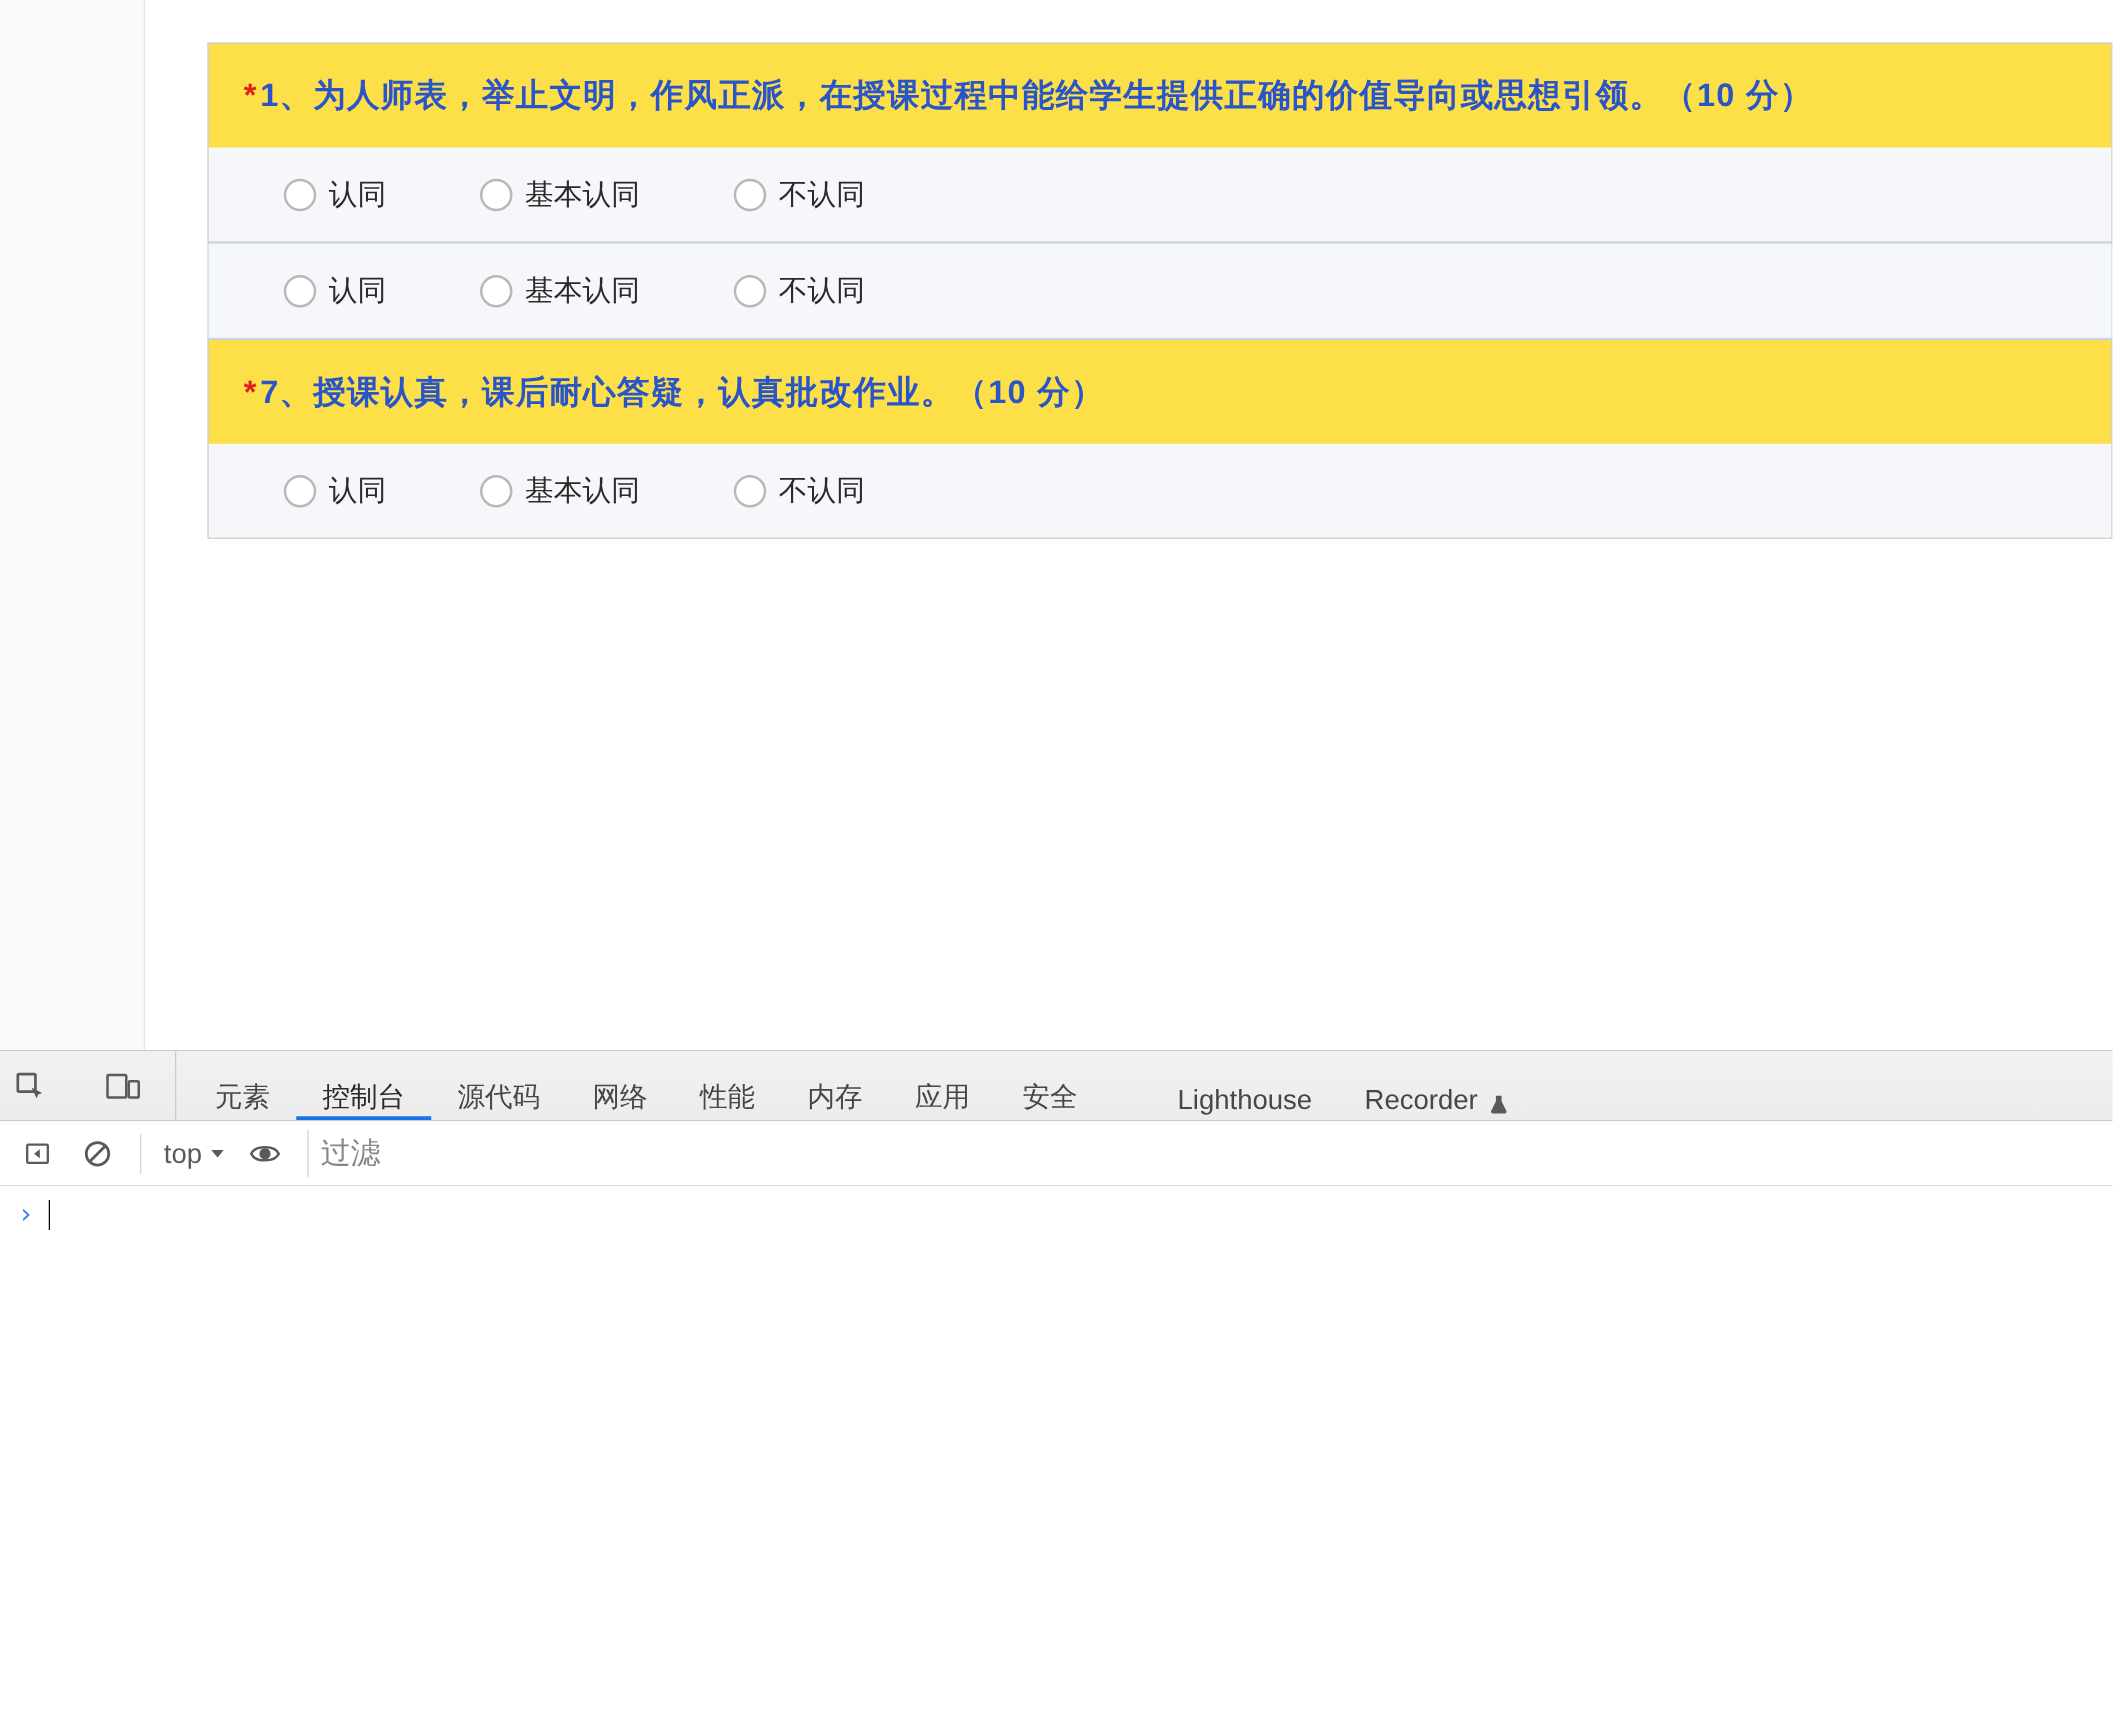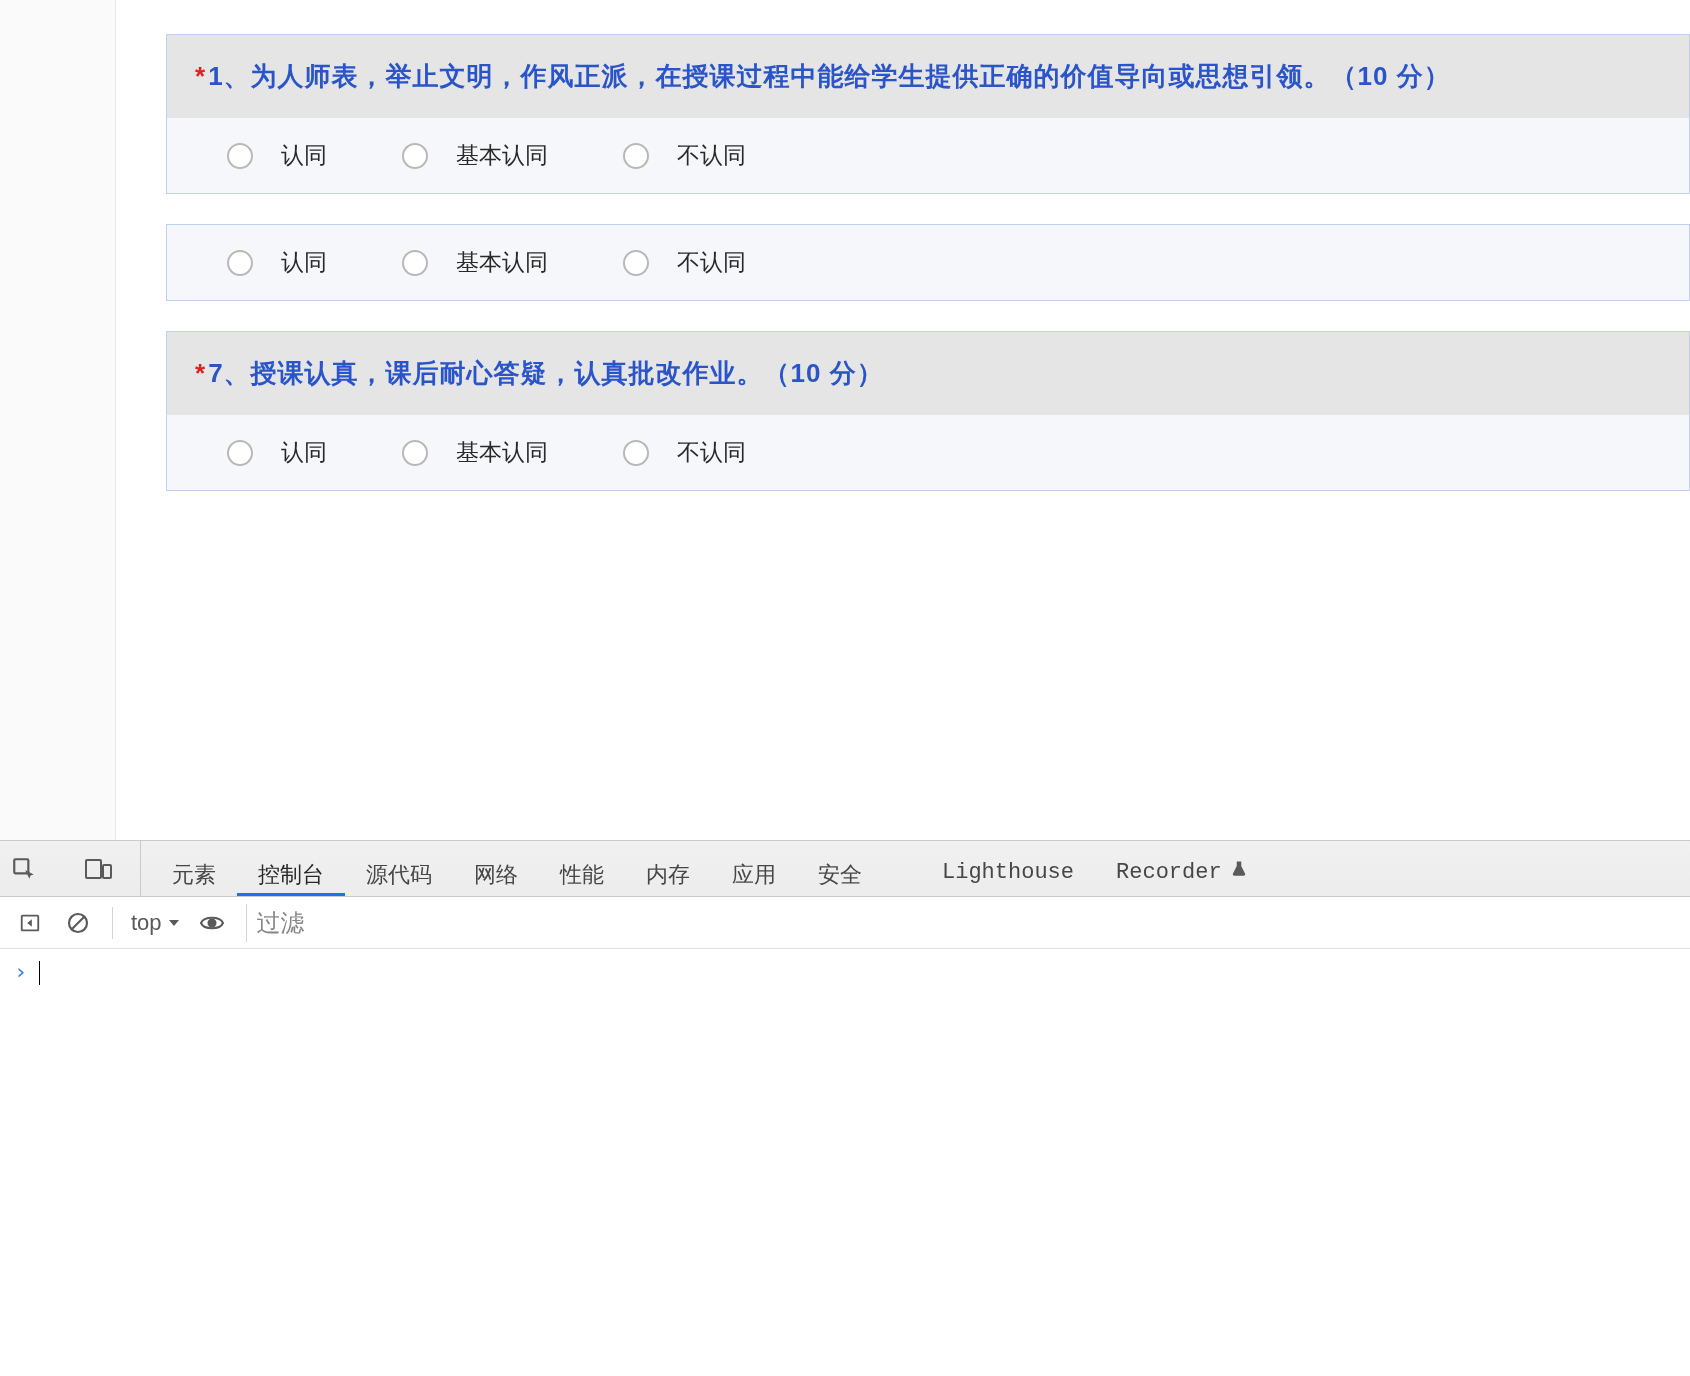--- a/index.html
+++ b/index.html
@@ -28,22 +28,21 @@
       background: #fafafa;
       border-right: 1px solid #e8e8e8;
     }
     .main-area {
       margin-left: 116px;
       padding-top: 34px;
       padding-left: 50px;
     }
     .question-card {
       border: 1px solid #c0d0f0;
-      background: #e5e5e5;
-      margin-bottom: 30px;
+      background: #fde047;
       margin-right: 0;
     }
     .question-title {
       padding: 22px 28px 22px 28px;
       font-size: 26px;
       font-weight: 600;
       color: #2a54c9;
       line-height: 1.5;
       letter-spacing: 1px;
     }
@@ -55,21 +54,21 @@
     .options-row {
       background: #f5f7fa;
       padding: 22px 20px 22px 60px;
       display: flex;
       align-items: center;
       gap: 75px;
     }
     .radio-option {
       display: flex;
       align-items: center;
-      gap: 28px;
+      gap: 10px;
       cursor: pointer;
     }
     .radio-circle {
       width: 26px;
       height: 26px;
       border: 2px solid #b8b8b8;
       border-radius: 50%;
       background: #ffffff;
       flex-shrink: 0;
     }
@@ -100,28 +99,27 @@
     .dt-icon-group {
       display: flex;
       align-items: center;
       gap: 26px;
       padding: 0 18px 0 0;
       border-right: 1px solid #cacaca;
       height: 100%;
       margin-right: 10px;
     }
     .dt-tab {
-      padding: 16px 21px;
+      padding: 0 21px;
       height: 100%;
       display: flex;
-      align-items: flex-start;
+      align-items: flex-end;
       cursor: pointer;
       border-bottom: 3px solid transparent;
       border-top: 3px solid transparent;
-      font-family: Liberation Mono, monospace;
     }
     .dt-tab.active {
       border-bottom: 3px solid #1a73e8;
       color: #292929;
     }
     .dt-gap {
       width: 38px;
     }
     .dt-tab .flask {
       margin-left: 8px;

